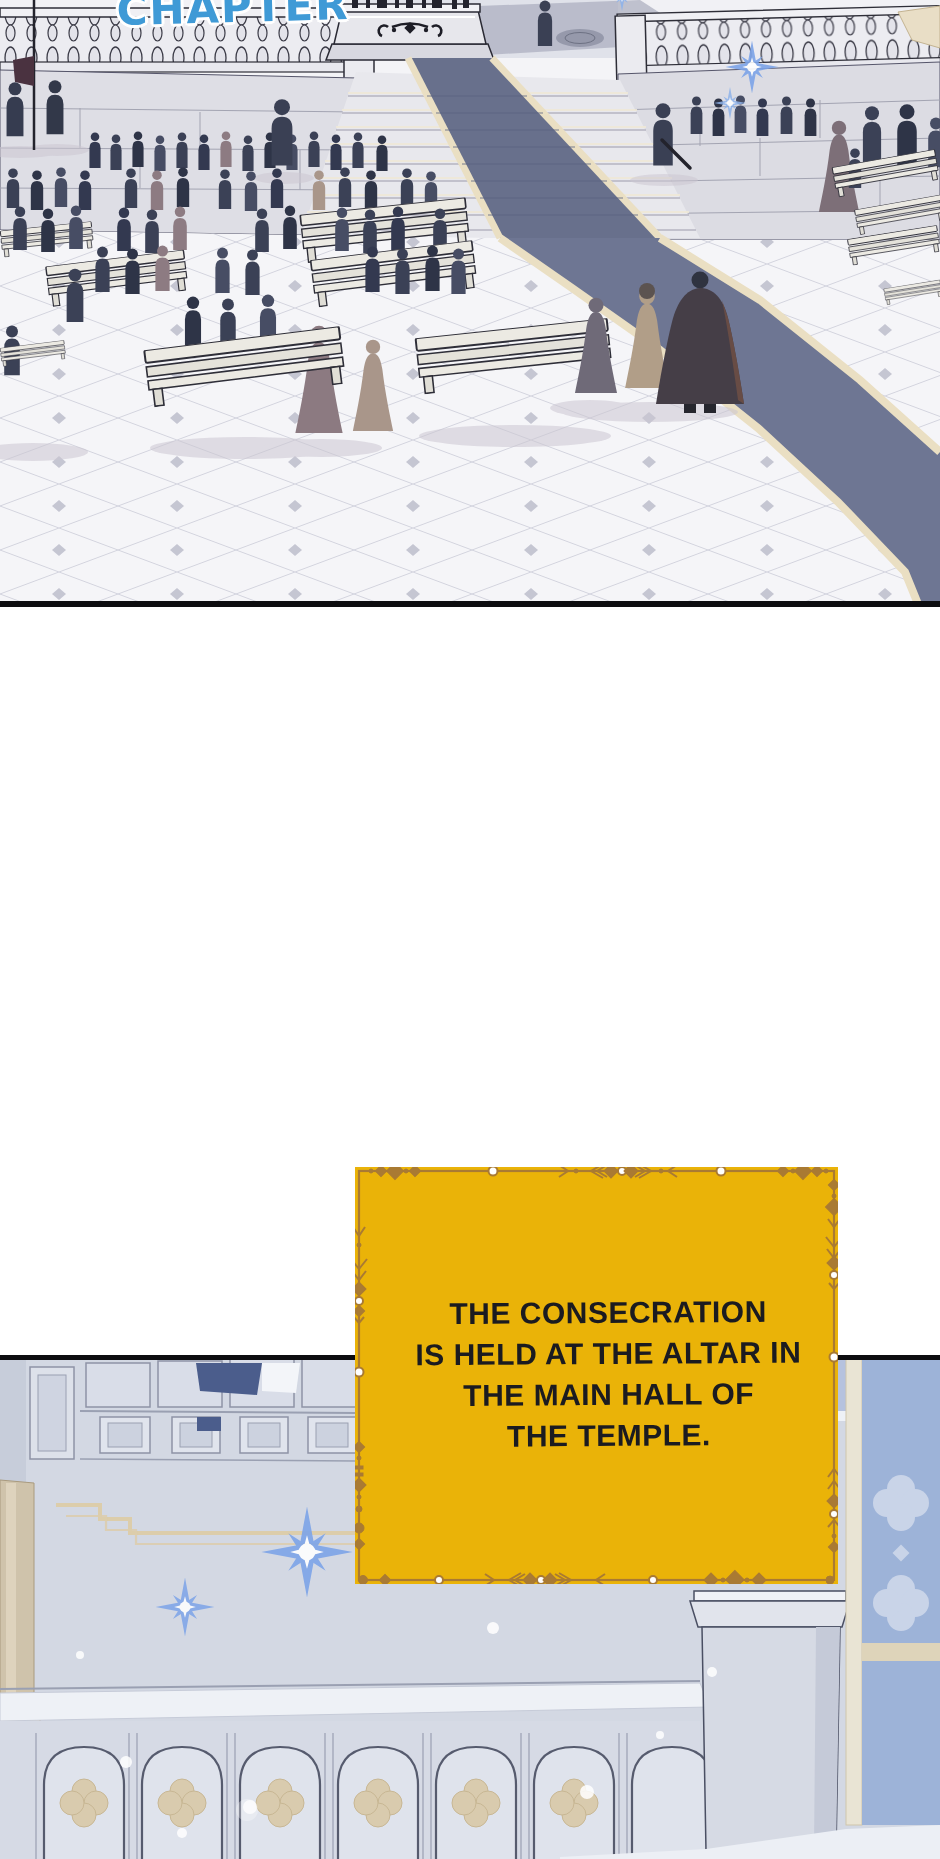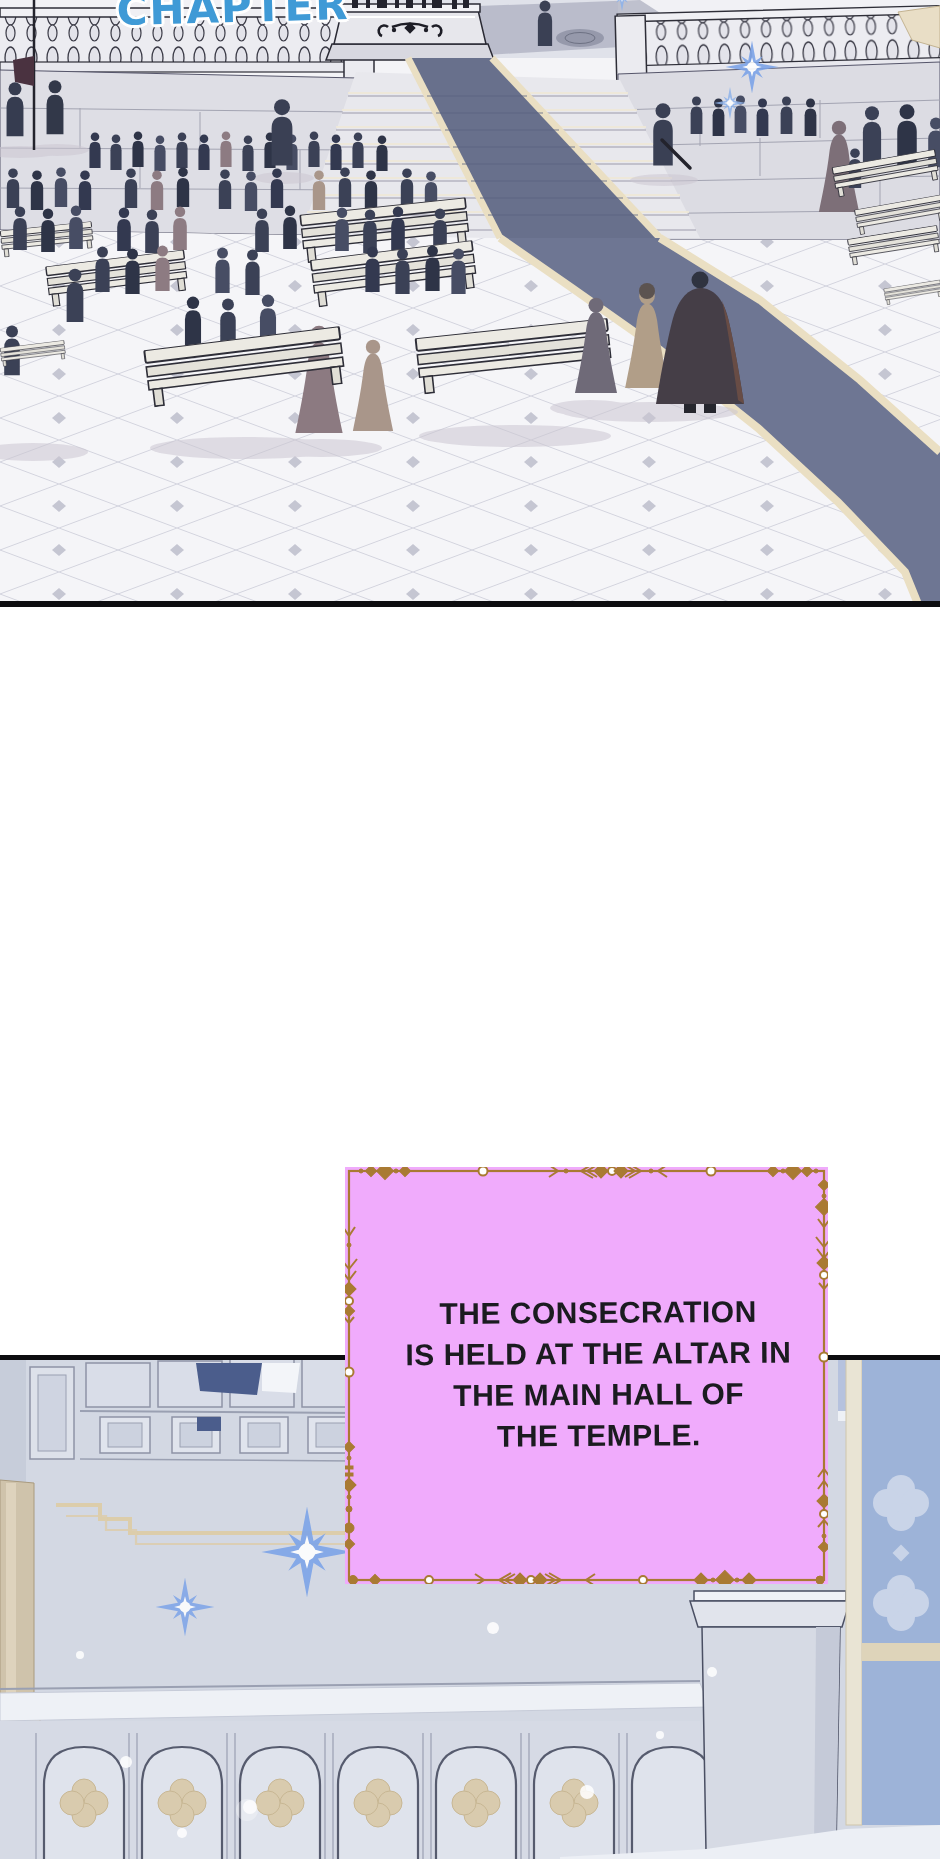--- a/index.html
+++ b/index.html
@@ -5,21 +5,21 @@
   html,body{margin:0;padding:0;background:#ffffff;}
   .page{position:relative;width:940px;height:1859px;overflow:hidden;background:#ffffff;font-family:"Liberation Sans",sans-serif;}
   .panel{position:absolute;left:0;}
   #panel1-wrap{top:0;z-index:1;}
   #panel2-wrap{top:1355px;z-index:1;}
   .chapter-clip{position:absolute;top:0;left:0;width:466px;height:29px;overflow:hidden;z-index:2;}
   .chapter-text{position:absolute;top:-15px;left:0;width:466px;text-align:center;
     font-family:"DejaVu Sans",sans-serif;font-weight:800;font-size:42px;line-height:46px;letter-spacing:2px;
     color:#3f9ad6;transform:rotate(-1.5deg);
     text-shadow:3px 0 0 #fff,-3px 0 0 #fff,0 3px 0 #fff,0 -3px 0 #fff,2px 2px 0 #fff,-2px 2px 0 #fff,2px -2px 0 #fff,-2px -2px 0 #fff;}
-  .narration-box{position:absolute;top:1167px;left:345px;width:483px;height:417px;background:#f0abfc;z-index:3;}
+  .narration-box{position:absolute;top:1167px;left:355px;width:483px;height:417px;background:#eab308;z-index:3;}
   .narration-border{position:absolute;top:0;left:0;}
   .narration-text{position:absolute;top:125px;left:0;width:100%;padding-left:24px;box-sizing:border-box;
     text-align:center;font-family:"Liberation Sans",sans-serif;font-weight:700;font-size:30px;line-height:41px;
     letter-spacing:.5px;color:#1b1b20;transform:rotate(-.4deg);}
   .narration-text span{display:block;}
 </style>
 </head>
 <body>
 
 <div class="page">

